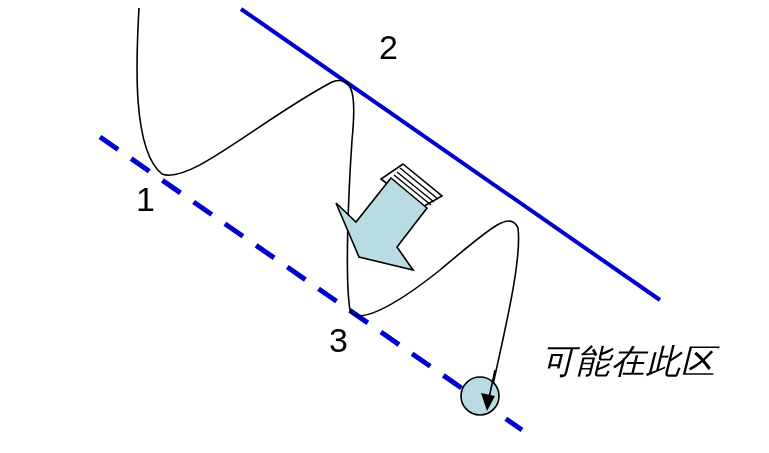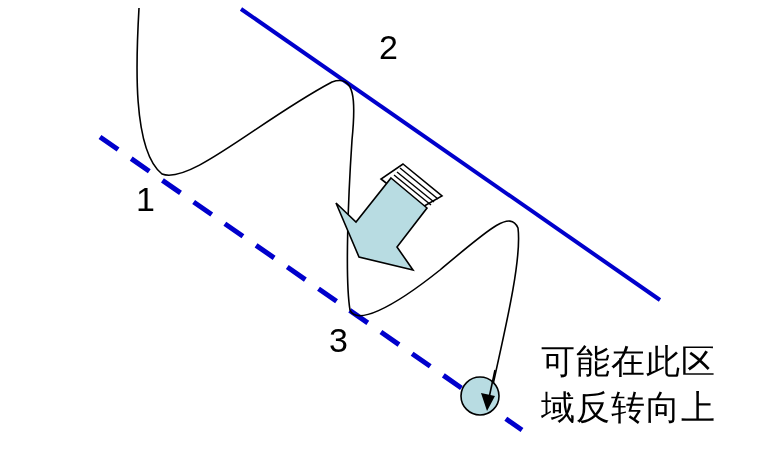--- a/index.html
+++ b/index.html
@@ -1,20 +1,20 @@
 <!DOCTYPE html>
 <html><head>
   <meta charset="utf-8">
   <style>
     html, body { margin: 0; padding: 0; background: #ffffff; }
     body { width: 769px; height: 453px; position: relative; overflow: hidden; }
     #canvas { position: absolute; left: 0; top: 0; width: 769px; height: 453px; }
     .lbl { position: absolute; font-family: "Liberation Sans", sans-serif; font-size: 34px; color: #000; line-height: 1; }
     .annot { position: absolute; left: 541px; top: 338px; font-family: "DejaVu Sans", sans-serif; font-size: 34px; color: #000; line-height: 46px; letter-spacing: 1px; }
-    .annot div { white-space: nowrap; }
+    .annot div { white-space: nowrap; font-style: italic; }
   </style>
 </head>
 <body>
 
 <svg id="canvas" width="769" height="453" viewBox="0 0 769 453" xmlns="http://www.w3.org/2000/svg">
 
   <line x1="241" y1="9" x2="660" y2="300" stroke="#0000cc" stroke-width="4"></line>
 
   <line x1="100" y1="137" x2="522" y2="430" stroke="#0000cc" stroke-width="5" stroke-dasharray="22,16"></line>
 
@@ -42,14 +42,13 @@
     <polygon points="391,178 427,208 397,247 413,270 359,257 336,203 356,222" fill="#b8dce2" stroke="#000" stroke-width="1.6" stroke-linejoin="miter"></polygon>
   </g>
 </svg>
 
 <div class="lbl" style="left:136px; top:182px;">1</div>
 <div class="lbl" style="left:379px; top:30px;">2</div>
 <div class="lbl" style="left:329px; top:323px;">3</div>
 
 <div class="annot">
   <div>可能在此区</div>
-  <div>域反转向上</div>
 </div>
 
 </body></html>

